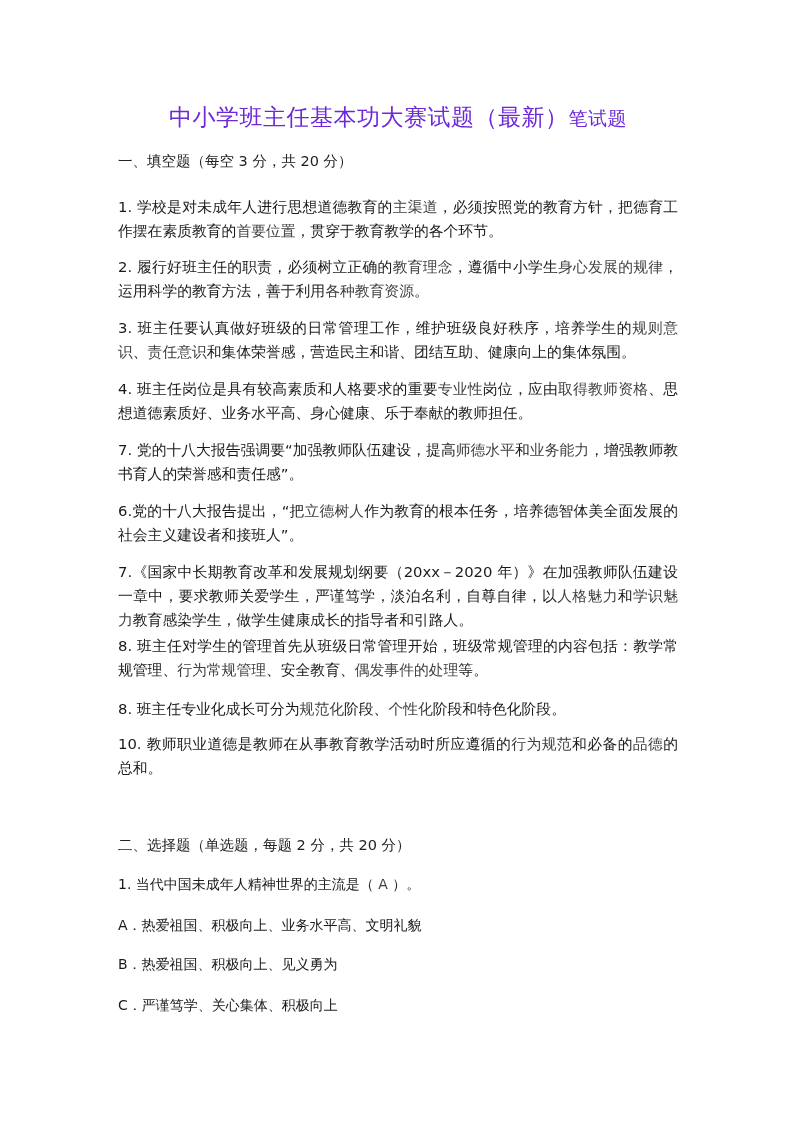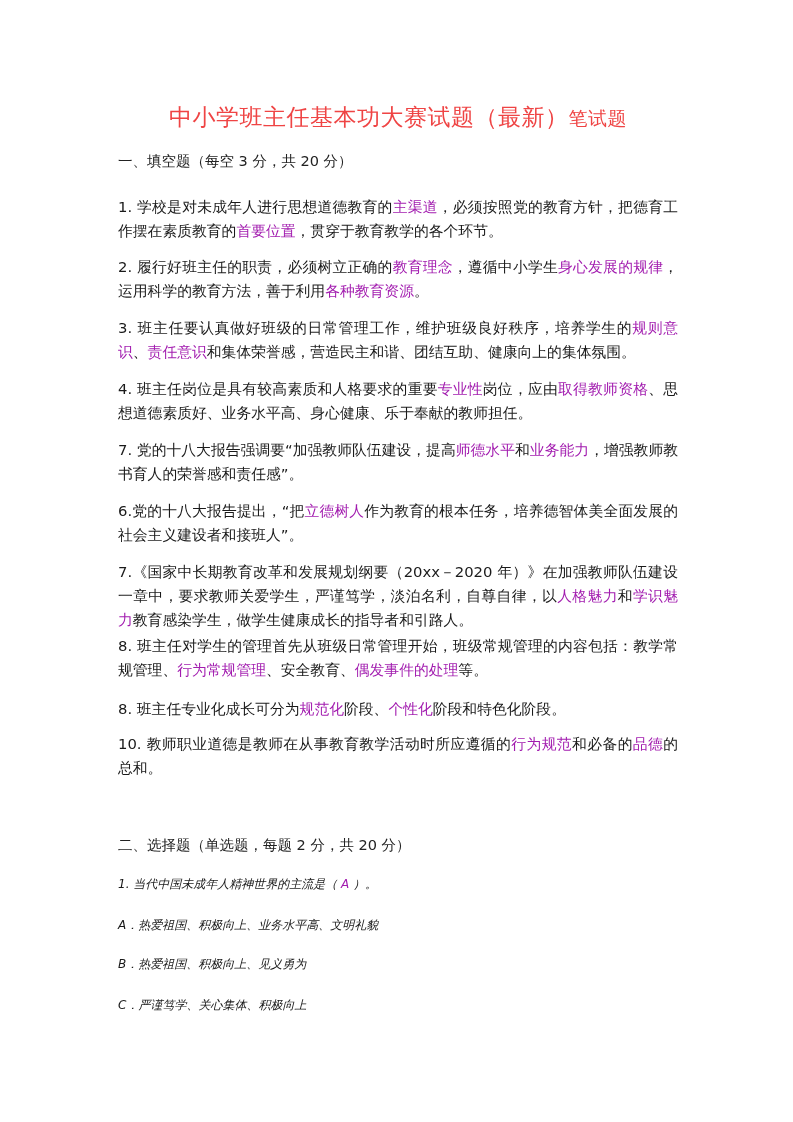--- a/index.html
+++ b/index.html
@@ -4,32 +4,32 @@
 <style>
   html, body { margin: 0; padding: 0; background: #ffffff; }
   body {
     width: 793px; height: 1122px; position: relative; overflow: hidden;
     font-family: "DejaVu Sans", "Liberation Sans", sans-serif;
     color: #1a1a1a;
   }
   .page { position: absolute; left: 118px; top: 0; width: 560px; }
   .title {
     position: absolute; left: 0; top: 102px; width: 560px; text-align: center;
-    font-size: 23px; letter-spacing: 0.5px; color: #ef4444;
+    font-size: 23px; letter-spacing: 0.5px; color: #6d28d9;
   }
   .title .small { font-size: 19px; }
   .section-head {
     position: absolute; left: 0; font-size: 14.5px; color: #222;
   }
   .para {
     position: absolute; left: 0; width: 560px; font-size: 14.8px; line-height: 24px;
     text-align: justify; color: #1a1a1a;
   }
-  .red { color: #a21caf; margin-top: 40px; }
-  .opt { position: absolute; left: 0; font-size: 12px; color: #1a1a1a; font-style: italic; }
+  .red { color: #404040; margin-top: 40px; }
+  .opt { position: absolute; left: 0; font-size: 14px; color: #1a1a1a; }
 </style>
 </head>
 <body>
 
 <div class="page">
   <div class="title">
     <span>中小学班主任基本功大赛试题（最新）</span><span class="small">笔试题</span>
   </div>
 
   <div class="section-head" style="top:152px">一、填空题（每空 3 分，共 20 分）</div>

